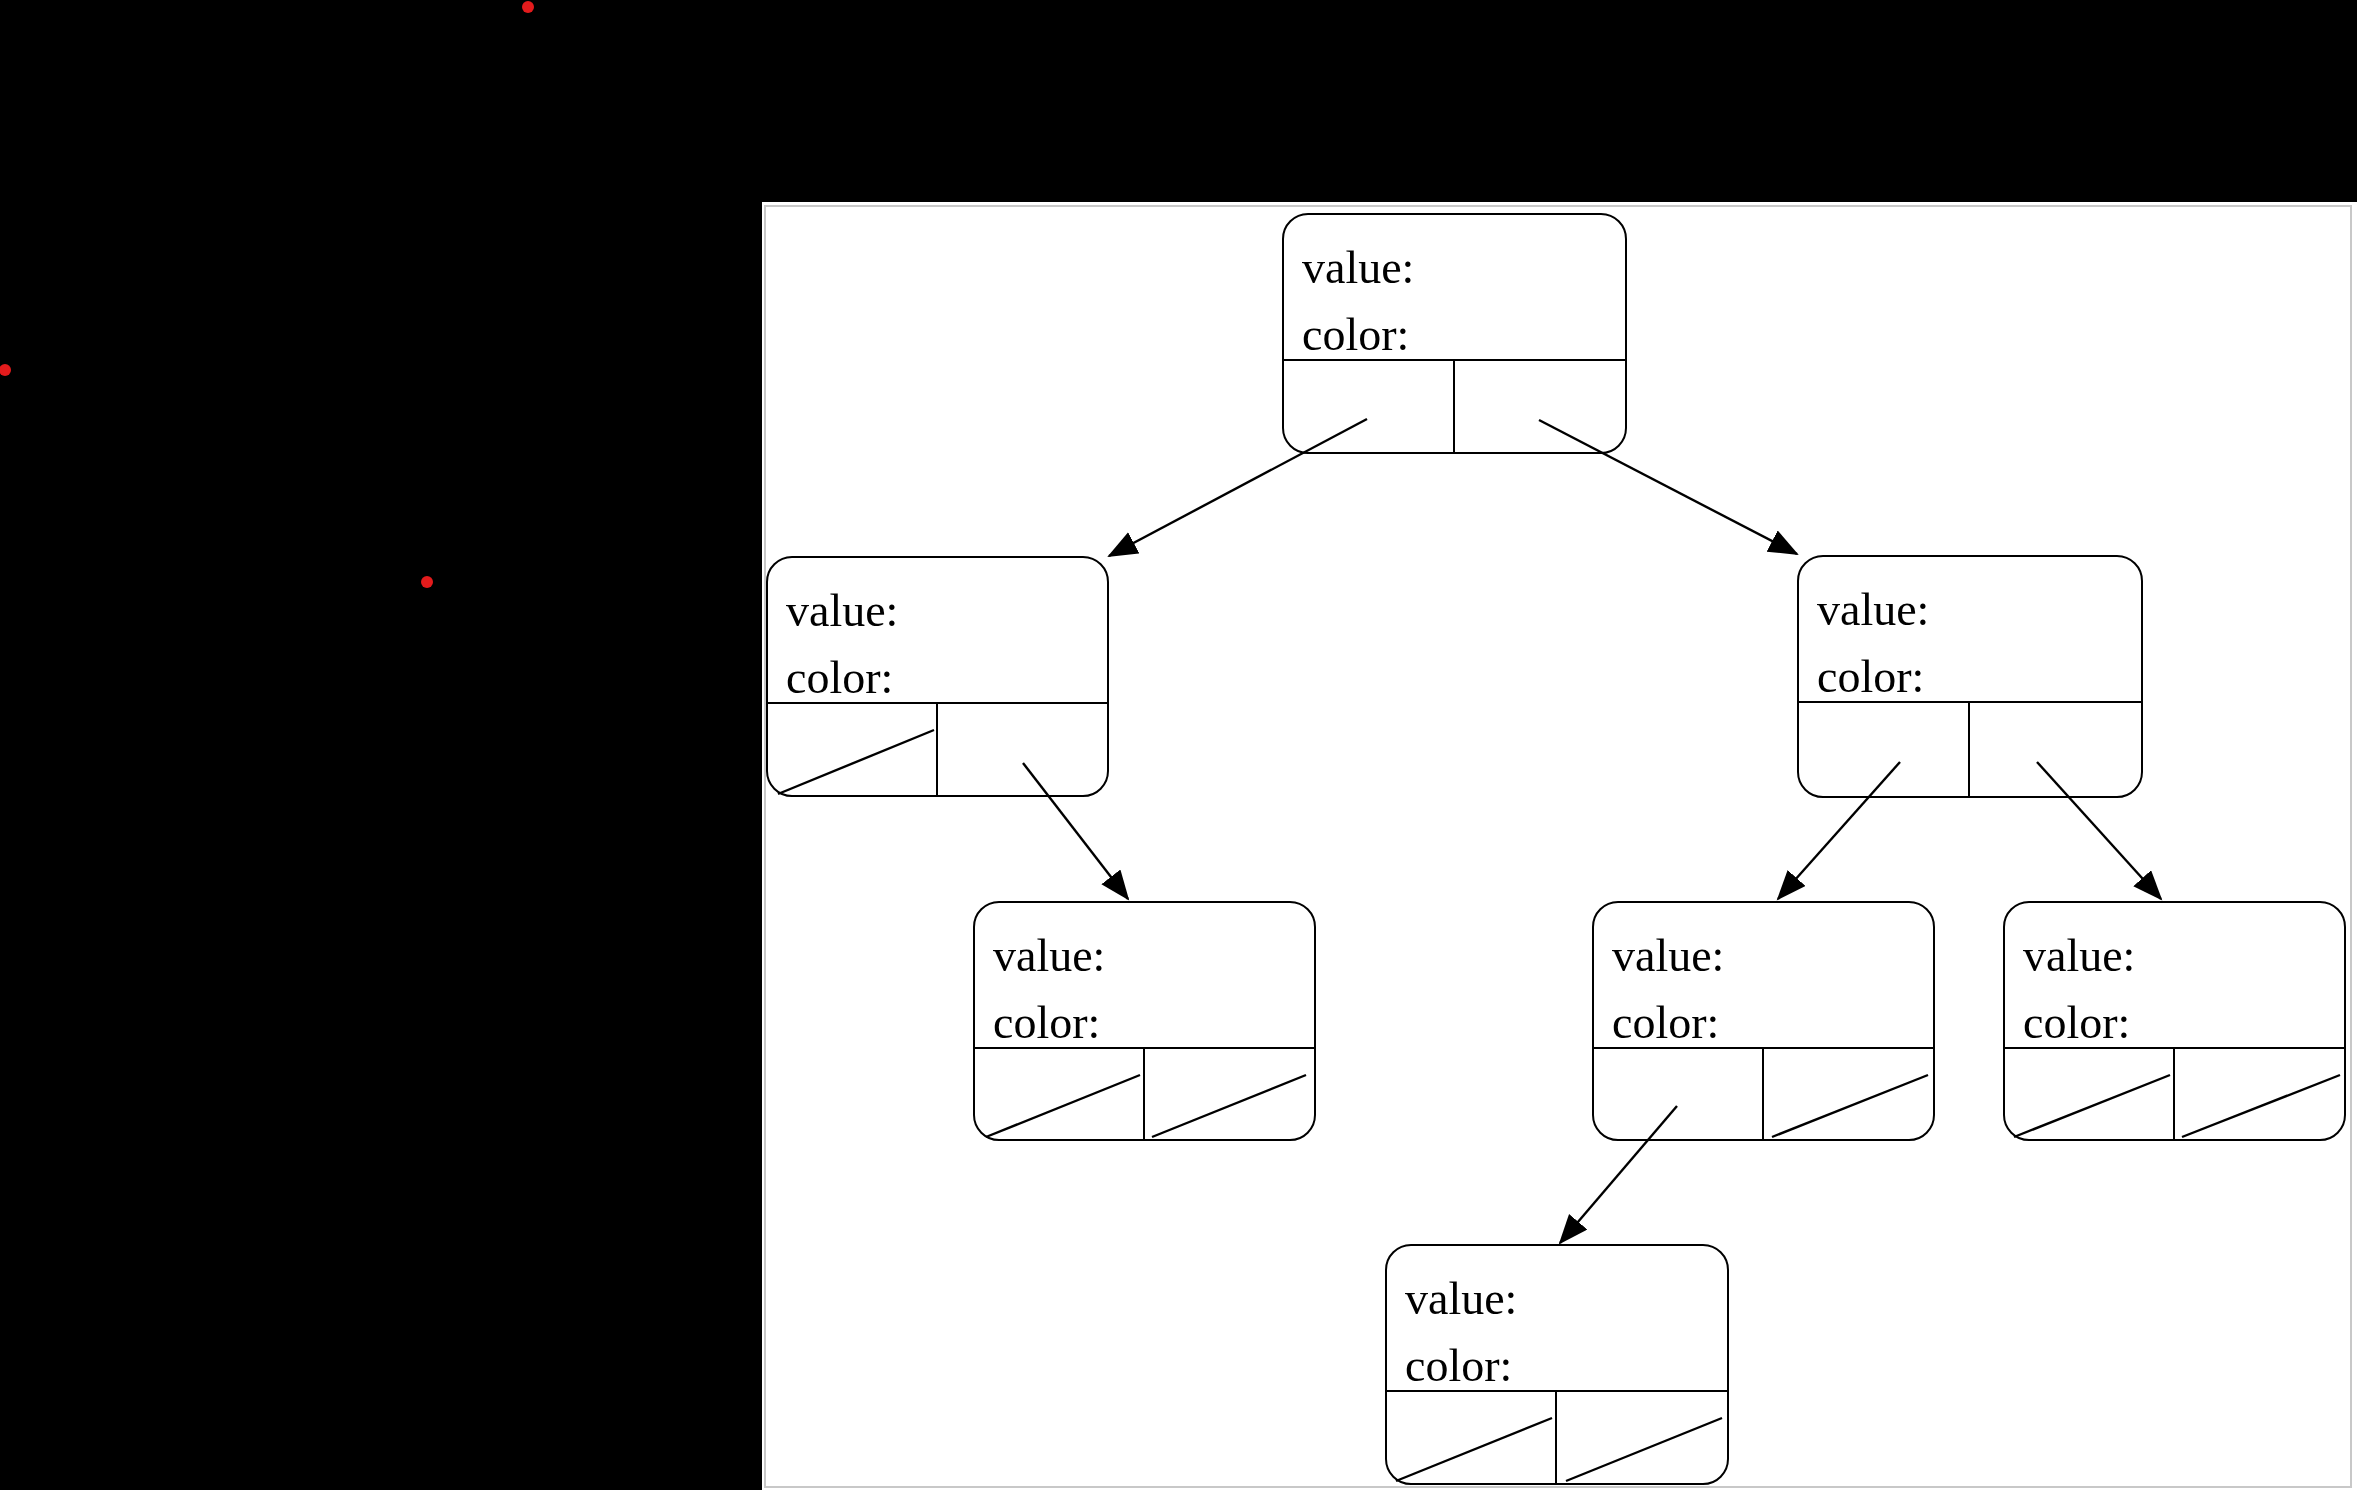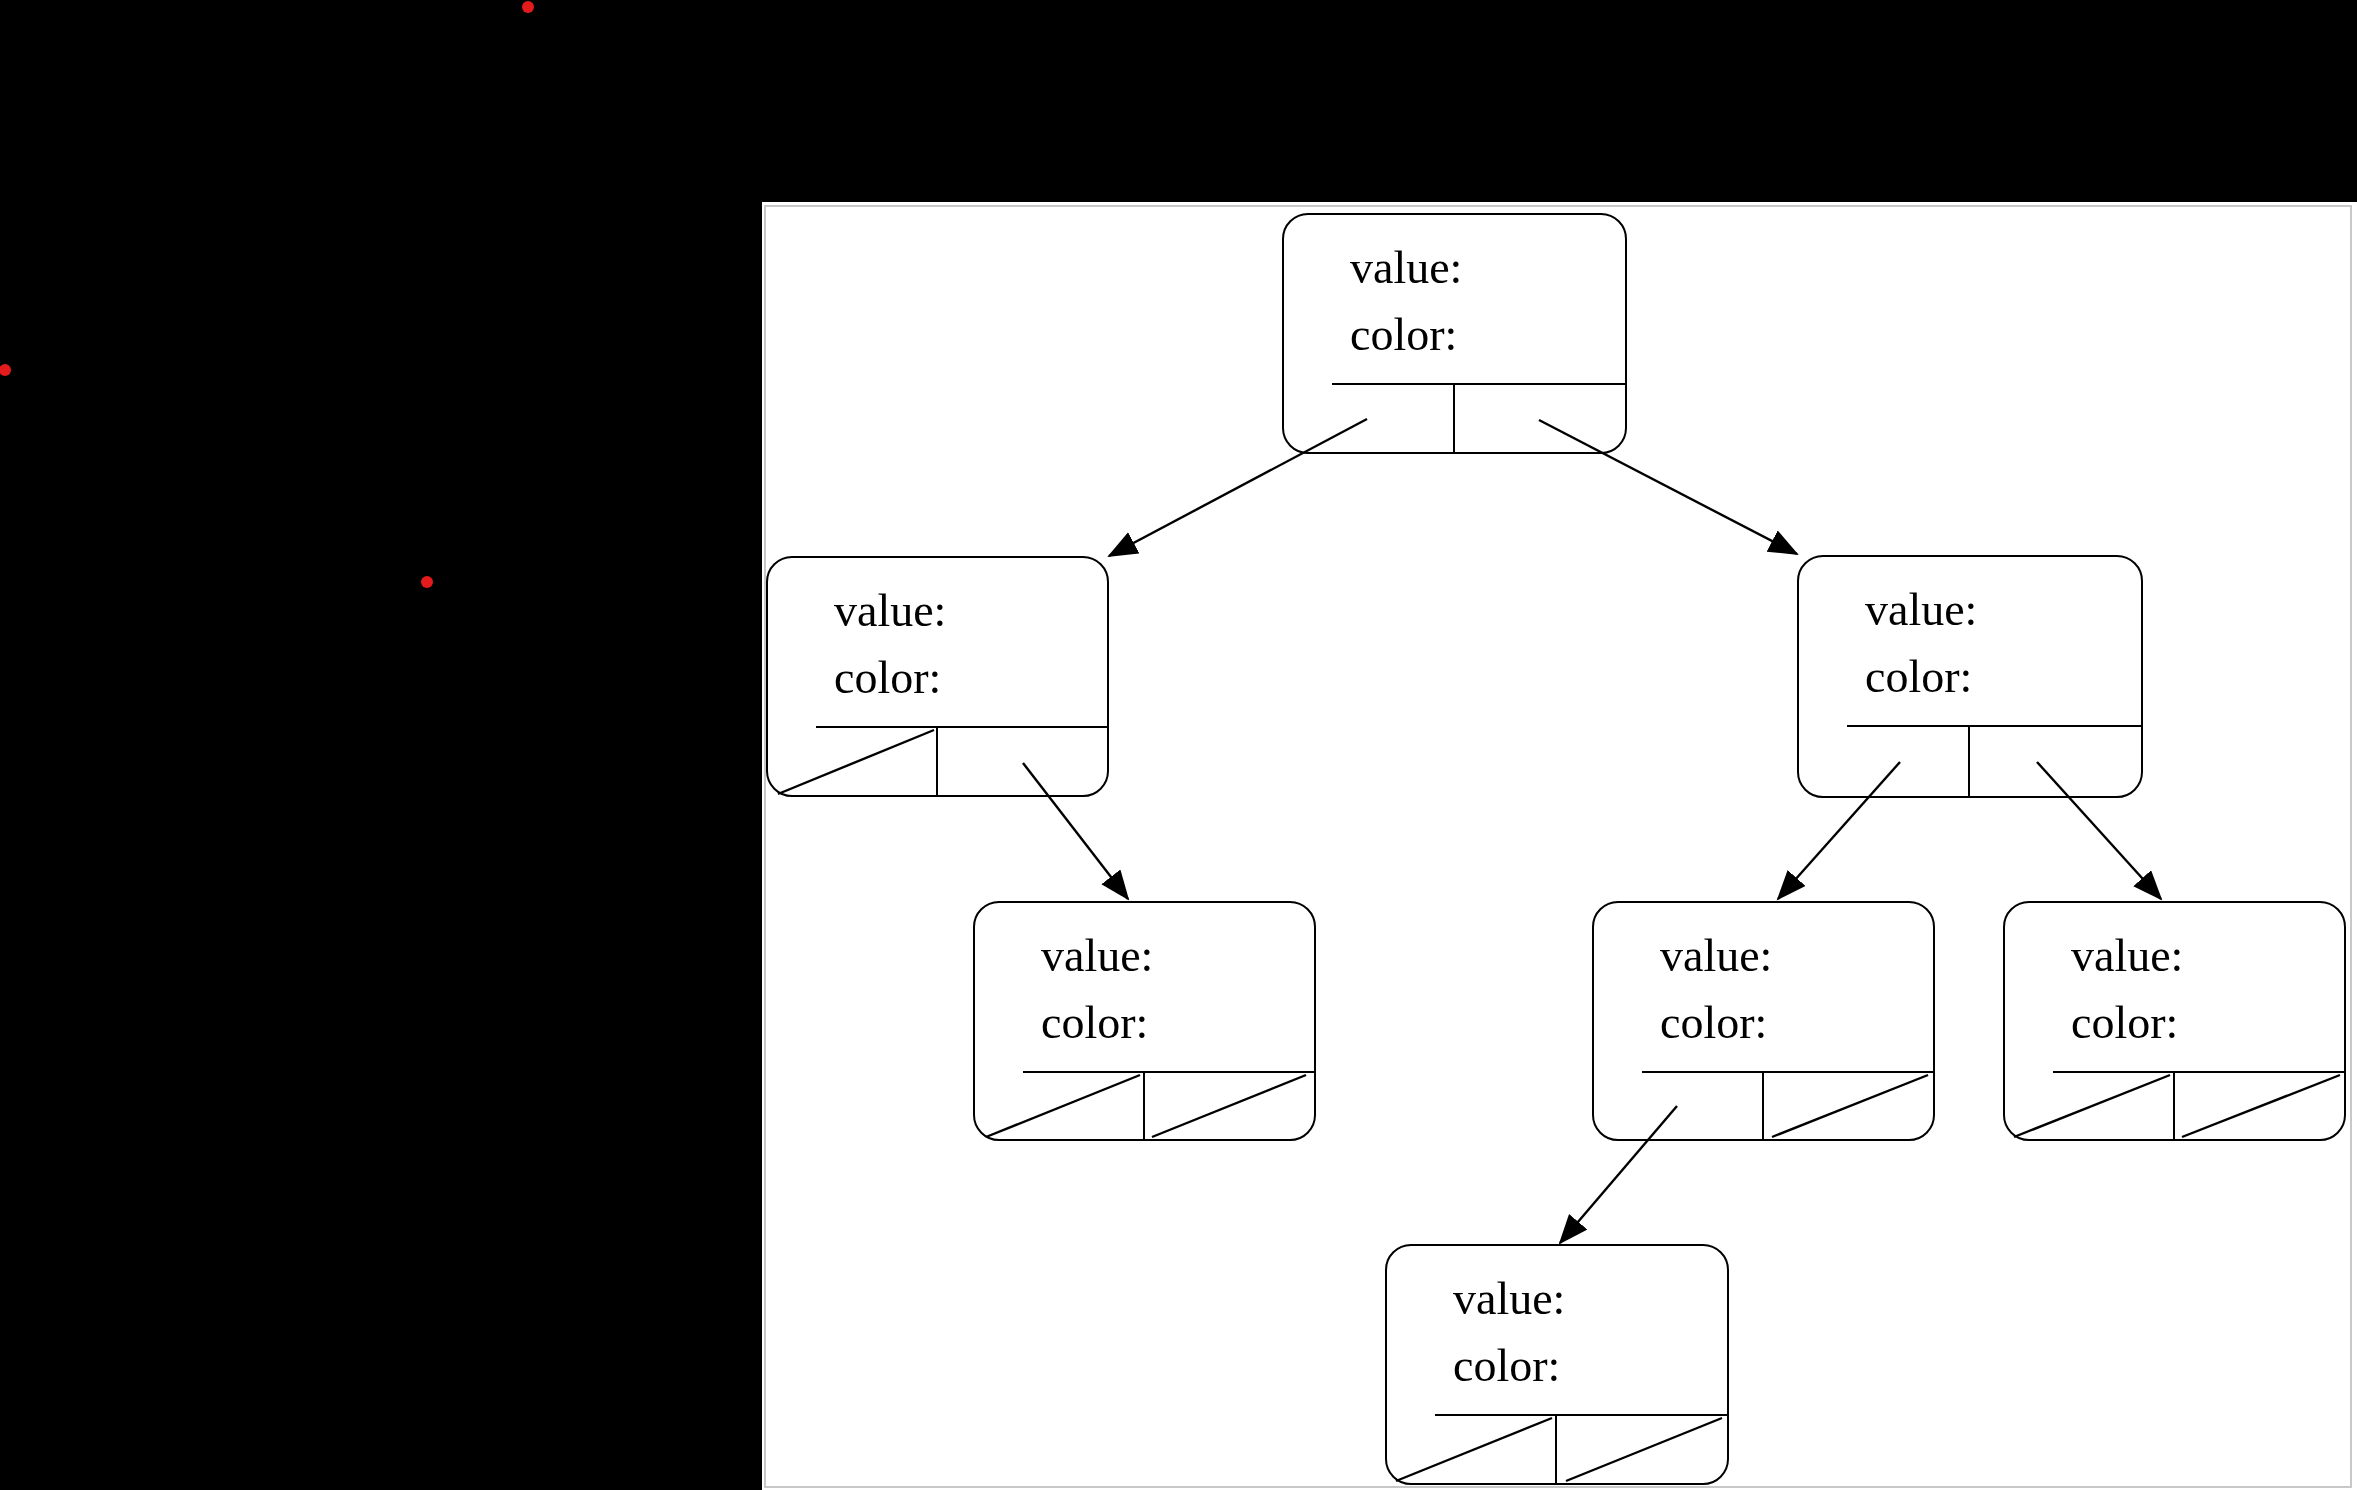--- a/index.html
+++ b/index.html
@@ -27,27 +27,26 @@
     position: absolute;
     border: 2.2px solid #000;
     border-radius: 26px;
     background: transparent;
     box-sizing: border-box;
     display: flex;
     flex-direction: column;
     color: #000;
   }
   .node-fields {
-    height: 170px;
+    height: 146px;
     border-bottom: 2.6px solid #000;
     padding: 19px 0 0 18px;
     font-size: 46px;
     line-height: 67px;
     box-sizing: border-box;
-    margin-left: 48px;
   }
   .node-cells { flex: 1; display: flex; }
   .cell-left  { width: 50%; border-right: 2.6px solid #000; box-sizing: border-box; }
   .cell-right { flex: 1; }
   .edges-overlay {
     position: absolute;
     left: 0; top: 0;
     width: 2357px; height: 1490px;
     pointer-events: none;
   }

